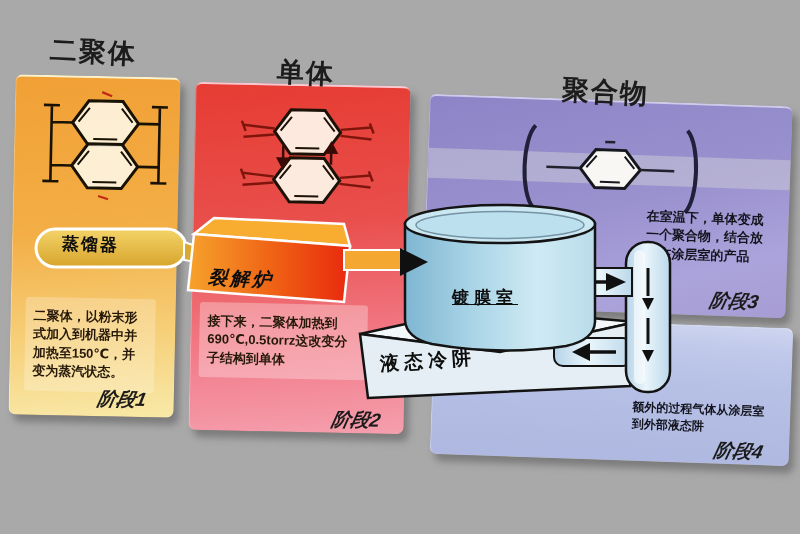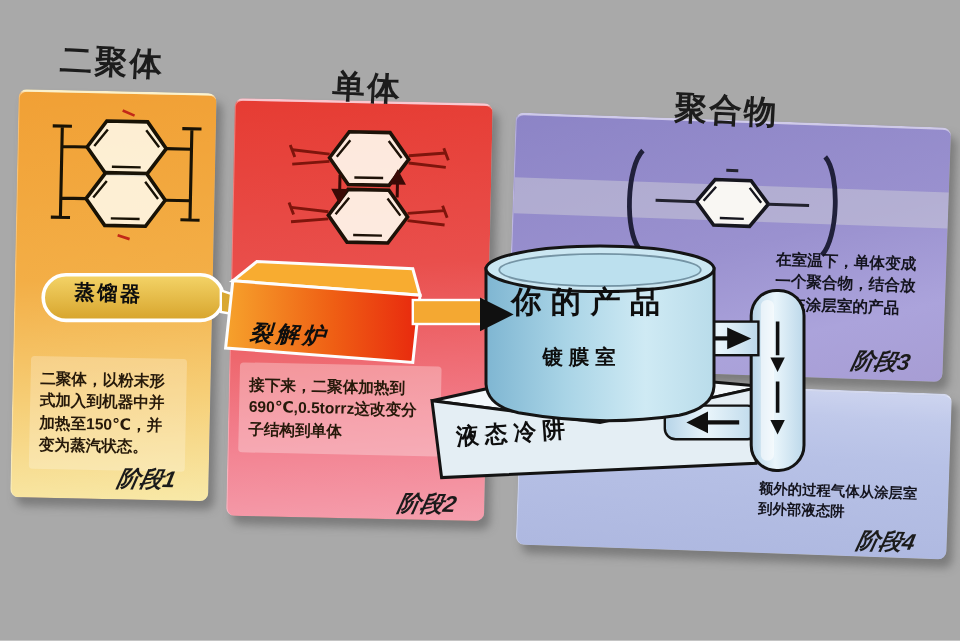--- a/index.html
+++ b/index.html
@@ -165,17 +165,16 @@
       <path d="M405,224 L405,320 Q406,338 432,344 Q500,356 566,346 Q594,340 595,322 L595,224 Z" fill="url(#cylGrad)" stroke="#141414" stroke-width="2.5"></path>
       <ellipse cx="500" cy="224" rx="95" ry="19" fill="#cbe7f2" stroke="#141414" stroke-width="2.5"></ellipse>
       <ellipse cx="500" cy="225" rx="84" ry="13.5" fill="#bce0ee" stroke="rgba(40,70,90,0.5)" stroke-width="1.5"></ellipse>
     </g>
 
     <polygon points="400,248 428,262 400,276" fill="#101010"></polygon>
   </svg>
 
   <div class="mlabel" style="left:62px;top:233px;font-size:17px;letter-spacing:2px;transform:rotate(2deg);">蒸馏器</div>
   <div class="mlabel" style="left:208px;top:266px;font-size:19px;font-style:italic;letter-spacing:3px;transform:rotate(3deg);">裂解炉</div>
-  <div class="mlabel" style="left:426px;top:235px;font-size:25px;letter-spacing:8px;">你的产品</div>
-  <div class="mlabel" style="left:452px;top:286px;font-size:17px;letter-spacing:5px;">镀膜室</div>
+  <div class="mlabel" style="left:452px;top:286px;font-size:17px;letter-spacing:5px;text-decoration:underline;">镀膜室</div>
   <div class="mlabel" style="left:380px;top:348px;font-size:19px;letter-spacing:5px;transform:rotate(-4deg);">液态冷阱</div>
 
 </div>
 
 </body></html>

